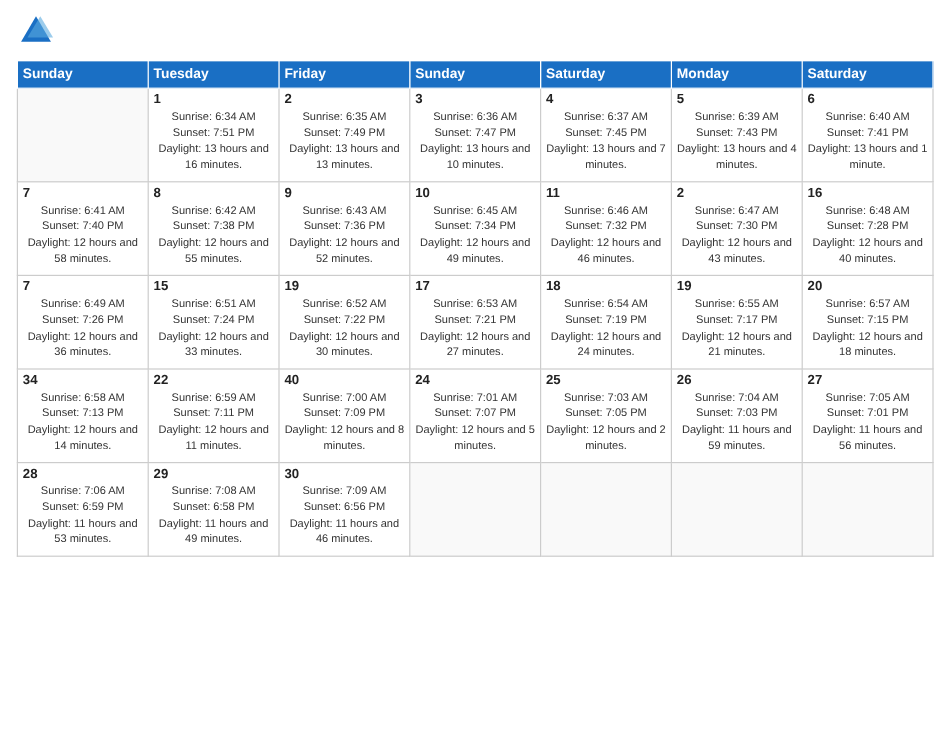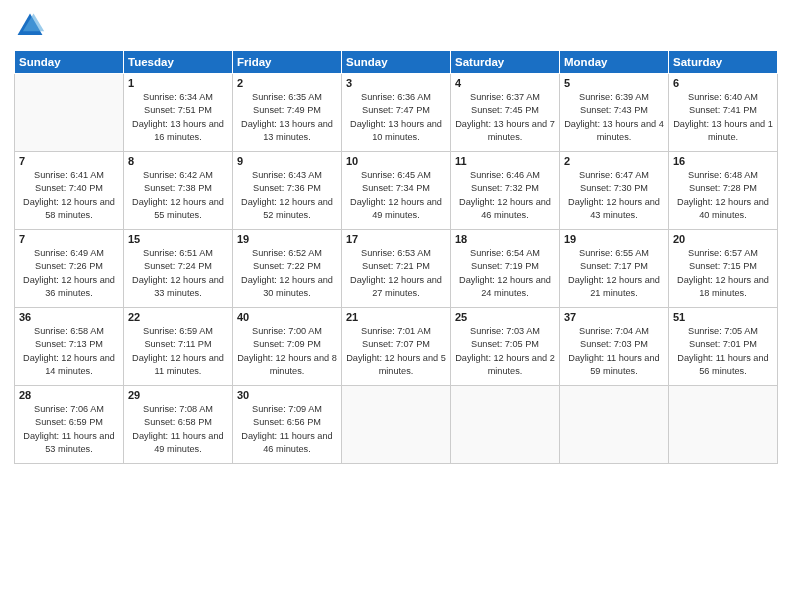--- a/index.html
+++ b/index.html
@@ -207,45 +207,45 @@
             <span class="day-num">19</span>
             <div class="cell-text">Sunrise: 6:55 AM<br>Sunset: 7:17 PM<br>Daylight: 12 hours and 21 minutes.</div>
           </td>
           <td>
             <span class="day-num">20</span>
             <div class="cell-text">Sunrise: 6:57 AM<br>Sunset: 7:15 PM<br>Daylight: 12 hours and 18 minutes.</div>
           </td>
         </tr>
         <tr>
           <td>
-            <span class="day-num">36</span>
+            <span class="day-num">34</span>
             <div class="cell-text">Sunrise: 6:58 AM<br>Sunset: 7:13 PM<br>Daylight: 12 hours and 14 minutes.</div>
           </td>
           <td>
             <span class="day-num">22</span>
             <div class="cell-text">Sunrise: 6:59 AM<br>Sunset: 7:11 PM<br>Daylight: 12 hours and 11 minutes.</div>
           </td>
           <td>
             <span class="day-num">40</span>
             <div class="cell-text">Sunrise: 7:00 AM<br>Sunset: 7:09 PM<br>Daylight: 12 hours and 8 minutes.</div>
           </td>
           <td>
-            <span class="day-num">21</span>
+            <span class="day-num">24</span>
             <div class="cell-text">Sunrise: 7:01 AM<br>Sunset: 7:07 PM<br>Daylight: 12 hours and 5 minutes.</div>
           </td>
           <td>
             <span class="day-num">25</span>
             <div class="cell-text">Sunrise: 7:03 AM<br>Sunset: 7:05 PM<br>Daylight: 12 hours and 2 minutes.</div>
           </td>
           <td>
-            <span class="day-num">37</span>
+            <span class="day-num">26</span>
             <div class="cell-text">Sunrise: 7:04 AM<br>Sunset: 7:03 PM<br>Daylight: 11 hours and 59 minutes.</div>
           </td>
           <td>
-            <span class="day-num">51</span>
+            <span class="day-num">27</span>
             <div class="cell-text">Sunrise: 7:05 AM<br>Sunset: 7:01 PM<br>Daylight: 11 hours and 56 minutes.</div>
           </td>
         </tr>
         <tr>
           <td>
             <span class="day-num">28</span>
             <div class="cell-text">Sunrise: 7:06 AM<br>Sunset: 6:59 PM<br>Daylight: 11 hours and 53 minutes.</div>
           </td>
           <td>
             <span class="day-num">29</span>

